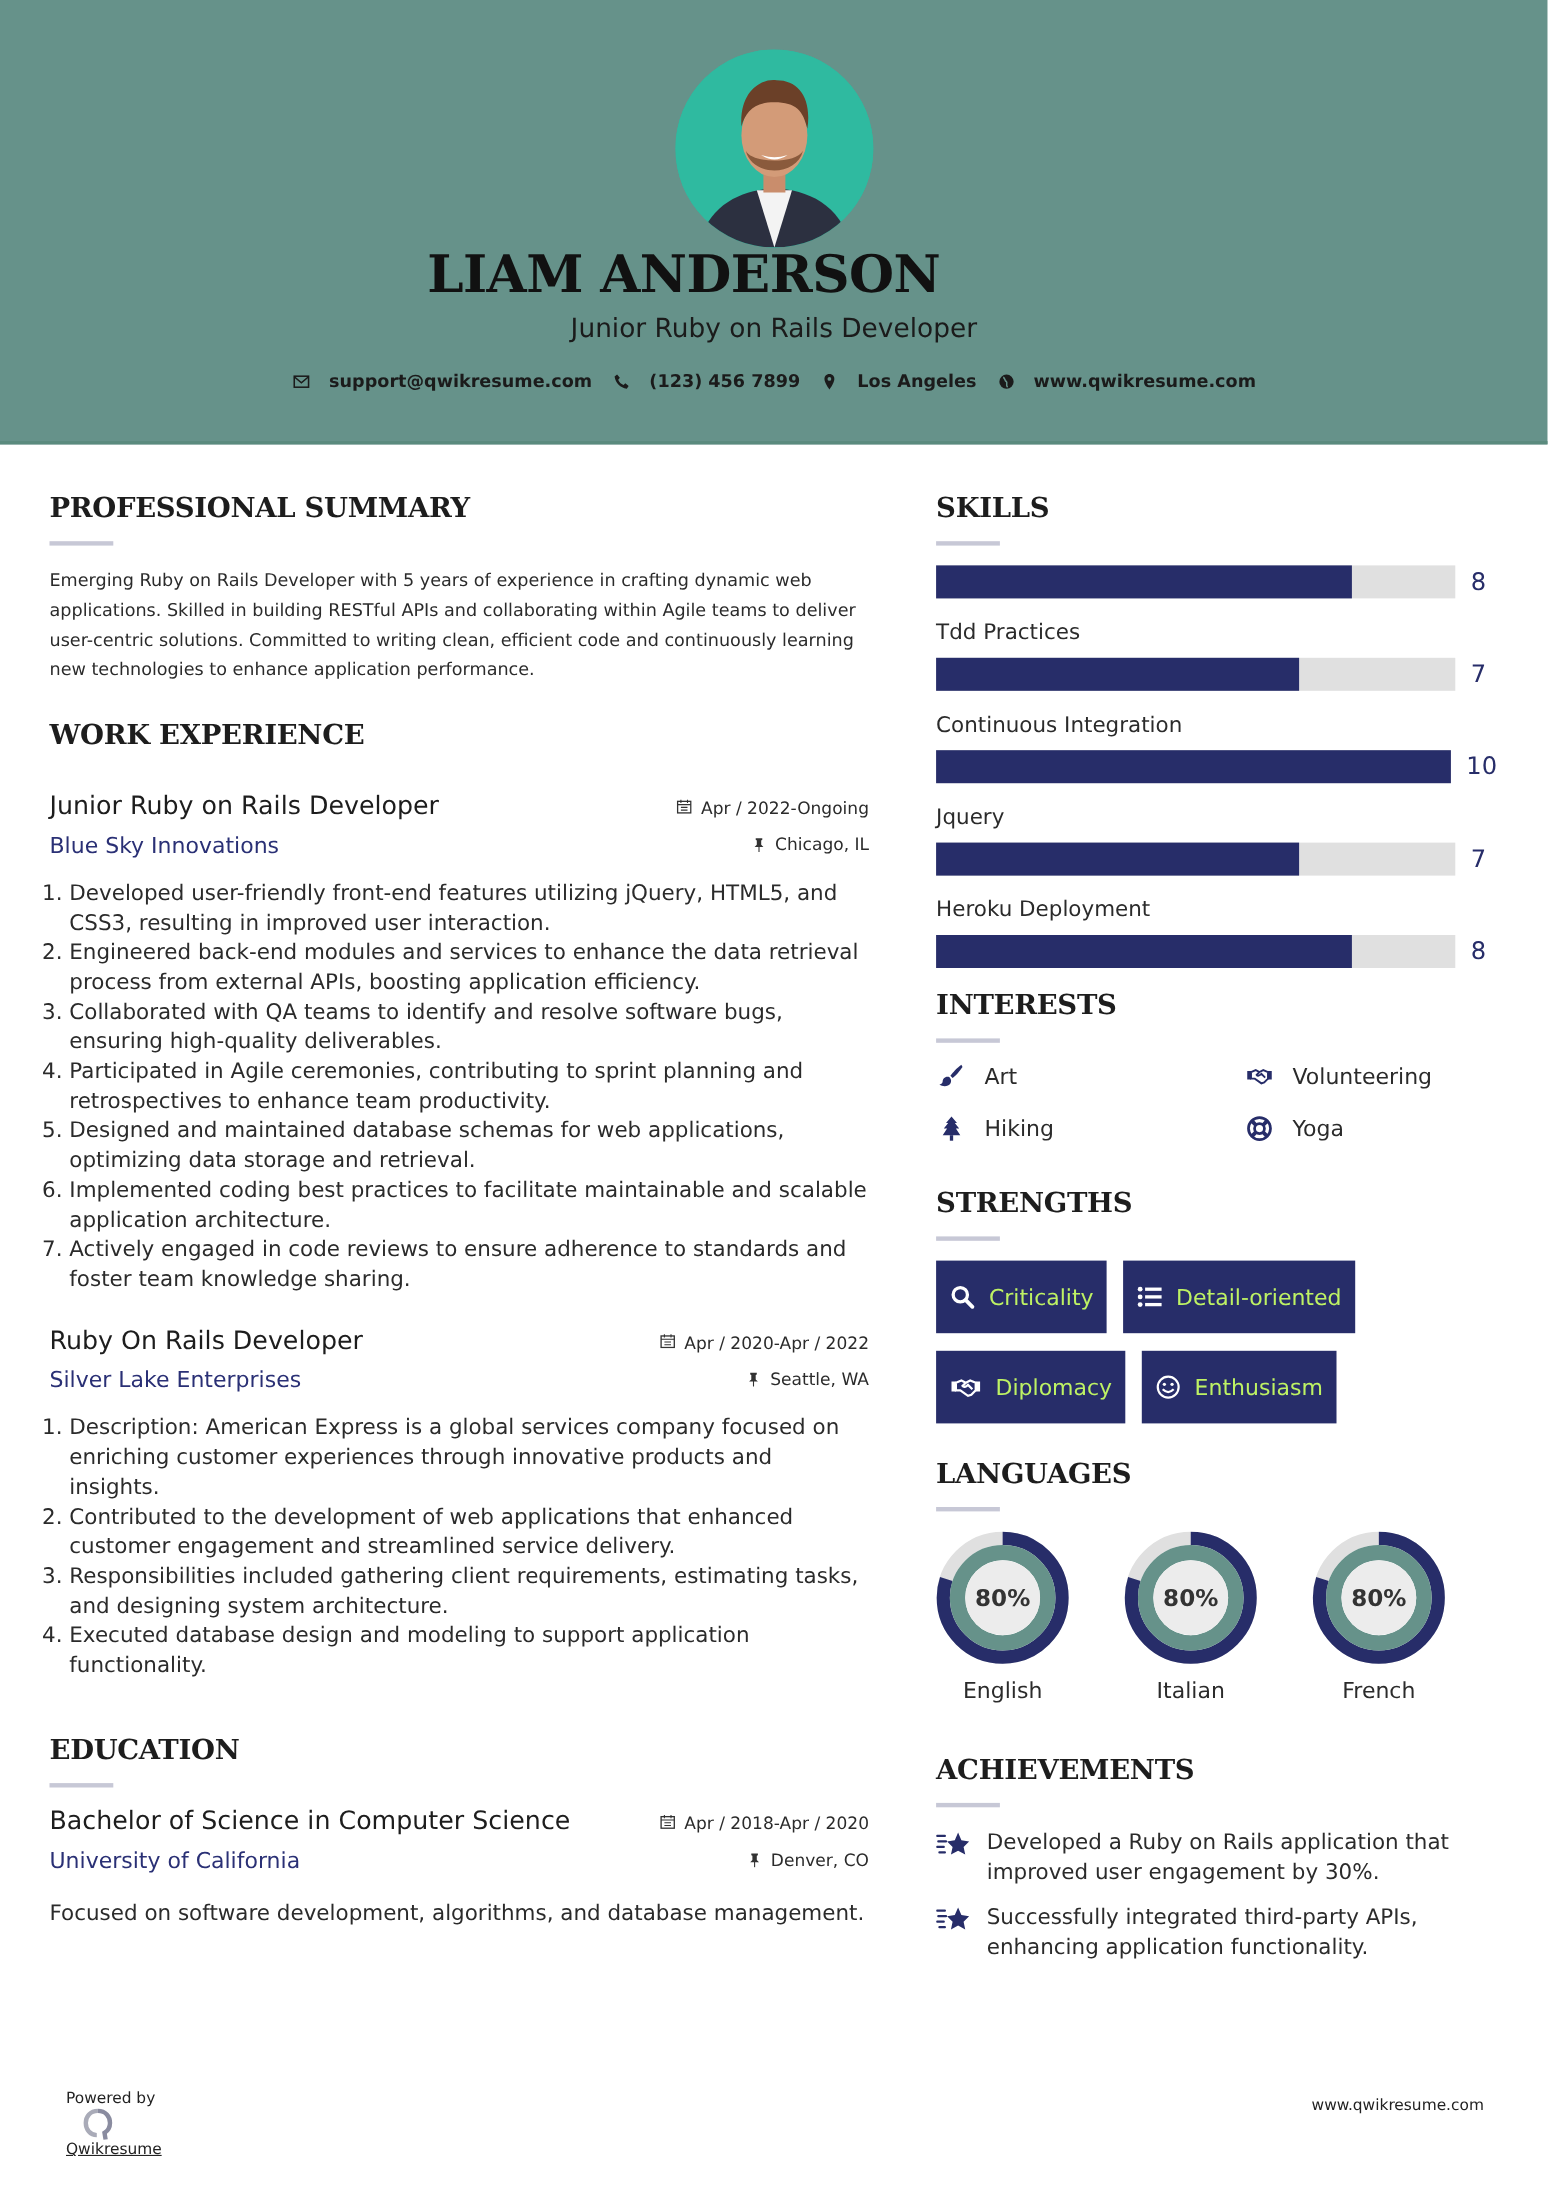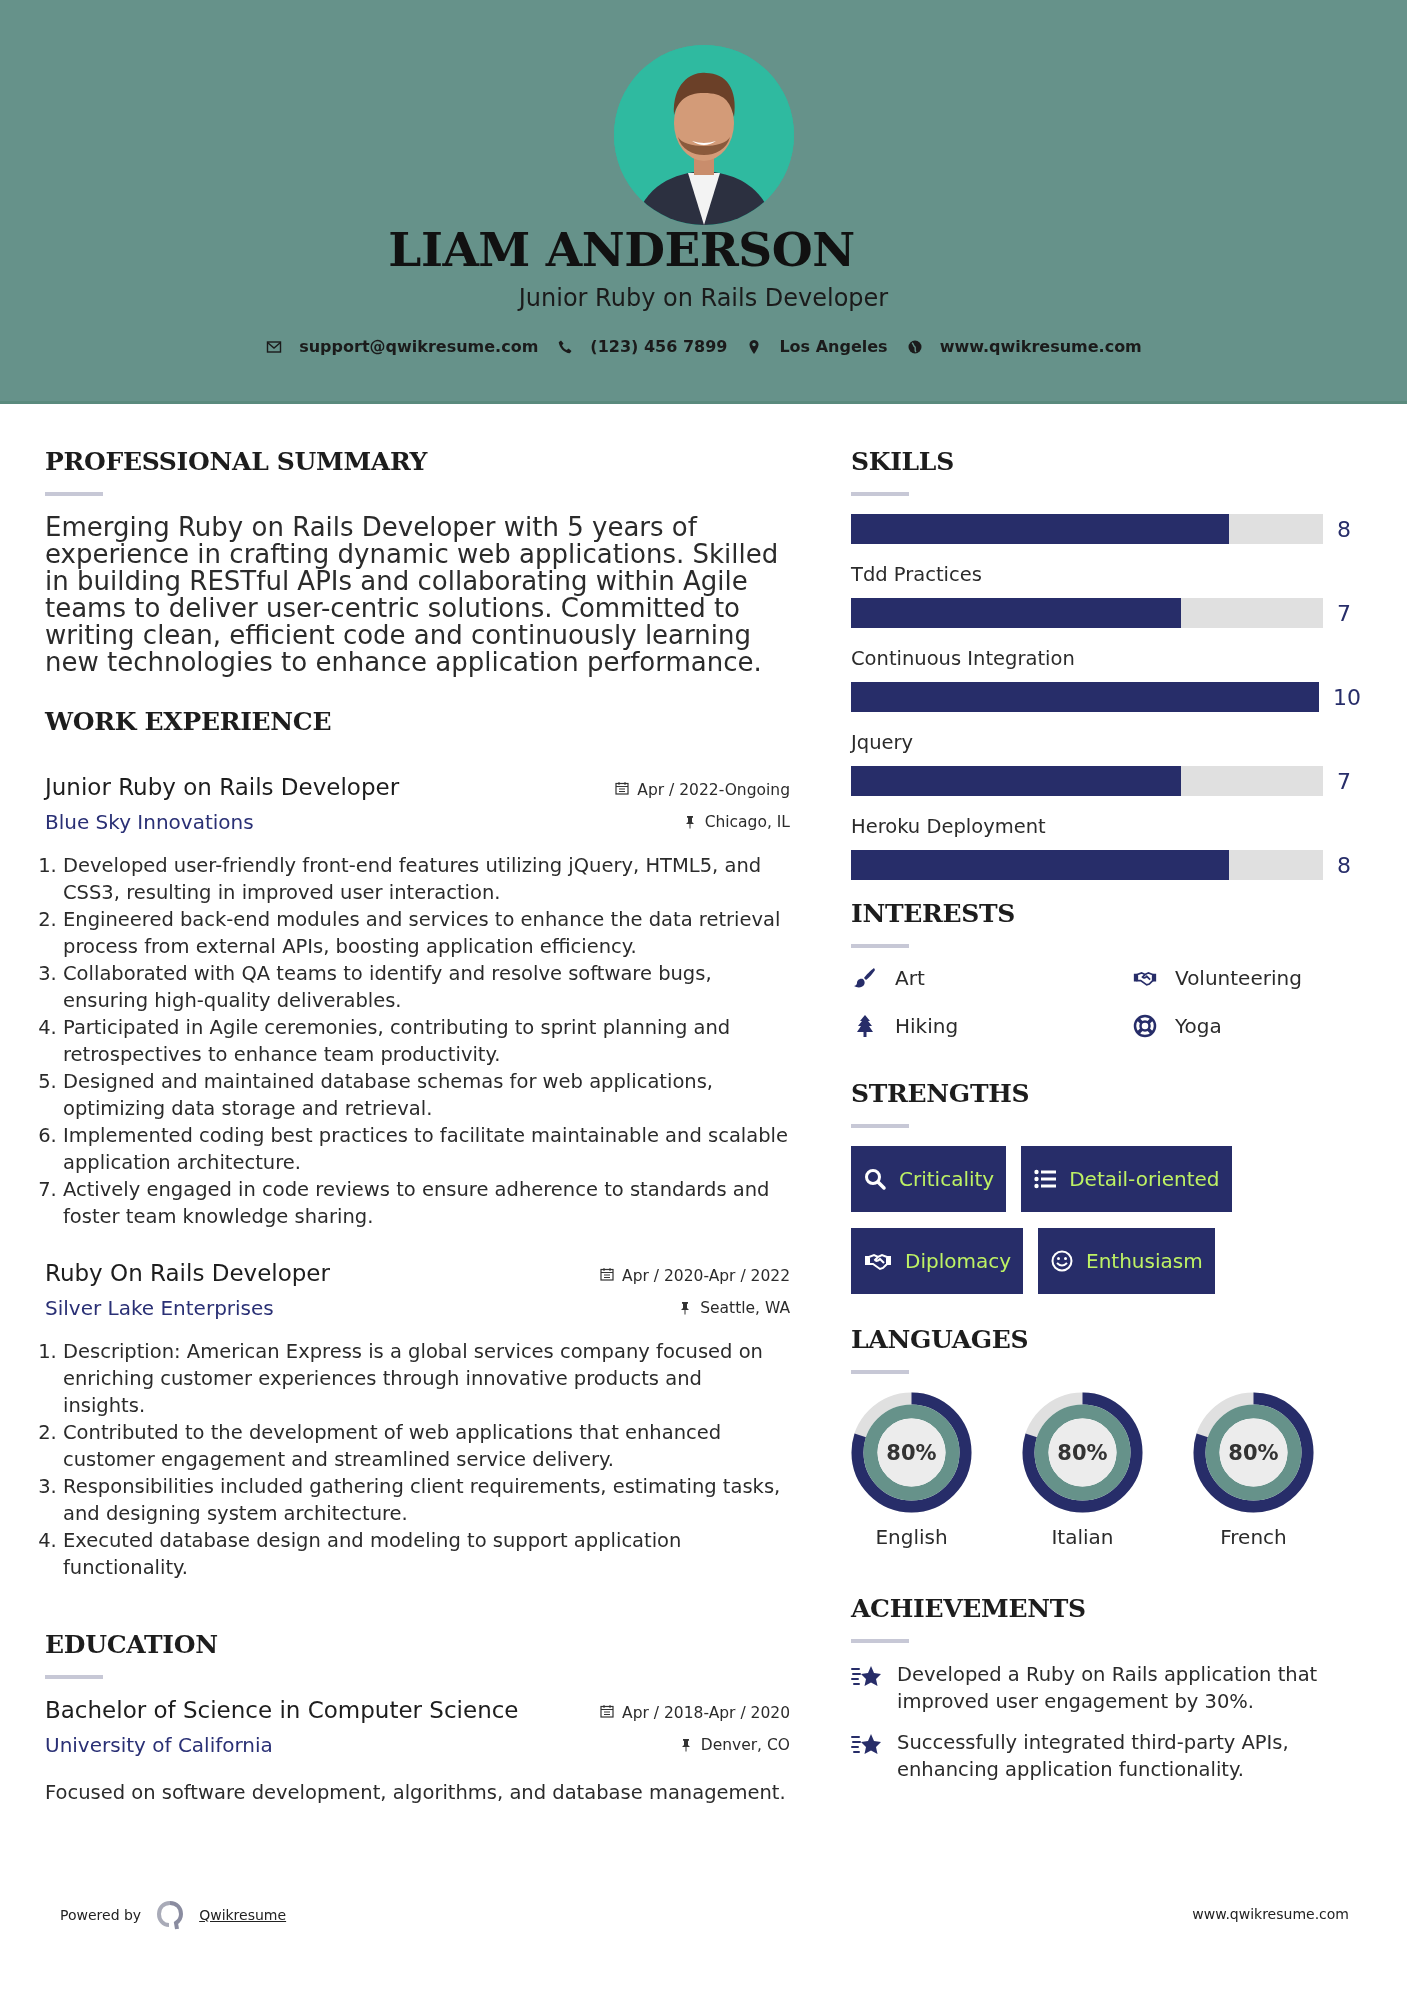--- a/index.html
+++ b/index.html
@@ -17,21 +17,21 @@
   .contact .ic { width: 18px; height: 18px; margin-right: 16px; display: inline-flex; align-items: center; justify-content: center; }
   .contact .ic svg { width: 16px; height: 16px; }
 
   
   .left { position: absolute; left: 45px; top: 446px; width: 745px; }
   .right { position: absolute; left: 851px; top: 446px; width: 510px; }
 
   .section-title { font-family: "DejaVu Serif", serif; font-weight: bold; font-size: 25px; color: #1d1d1d; letter-spacing: -0.3px; line-height: 32px; }
   .underline { width: 58px; height: 4px; background: #c7c8d6; margin-top: 14px; margin-bottom: 18px; }
 
-  .summary { font-size: 26px; line-height: 27px; color: #2b2b2b; }
+  .summary { font-size: 16px; line-height: 27px; color: #2b2b2b; }
 
   .job { margin-top: 0; }
   .job-head { display: flex; justify-content: space-between; align-items: baseline; }
   .job-role { font-size: 23px; color: #1d1d1d; }
   .job-date { font-size: 15.5px; color: #2b2b2b; display: flex; align-items: flex-start; padding-left: 35px; }
   .job-date svg, .job-loc svg { width: 14px; height: 14px; margin-right: 8px; }
   .job-sub { display: flex; justify-content: space-between; align-items: baseline; margin-top: 10px; }
   .company { font-size: 20px; color: #2a3075; }
   .job-loc { font-size: 15.5px; color: #2b2b2b; display: flex; align-items: center; }
   ol.bullets { margin-top: 18px; padding-left: 18px; font-size: 19.5px; line-height: 27px; color: #2b2b2b; }
@@ -64,21 +64,21 @@
   .donut svg { width: 121px; height: 121px; }
   .donut-label { position: absolute; left: 0; top: 0; width: 121px; height: 121px; display: flex; align-items: center; justify-content: center; font-size: 21px; font-weight: bold; color: #333; }
   .lang-name { font-size: 20px; margin-top: 12px; color: #2b2b2b; }
 
   
   .ach { display: flex; align-items: flex-start; margin-bottom: 14px; }
   .ach .ic { width: 32px; height: 28px; margin-right: 14px; flex-shrink: 0; margin-top: 2px; }
   .ach-text { font-size: 19.5px; line-height: 27px; color: #2b2b2b; }
 
   
-  .footer-left { position: absolute; left: 60px; top: 1900px; display: flex; align-items: center; font-size: 14px; color: #222; }
+  .footer-left { position: absolute; left: 60px; top: 1900px; display: flex; font-size: 14px; color: #222; flex-direction: column; }
   .footer-left .q { width: 30px; height: 30px; margin: 0 14px; }
   .footer-left .brand { text-decoration: underline; color: #222; }
   .footer-right { position: absolute; right: 58px; top: 1906px; font-size: 14px; color: #222; }
 </style>
 </head>
 <body>
 
 <div class="header">
   <div class="avatar">
     <svg viewBox="0 0 180 180">

